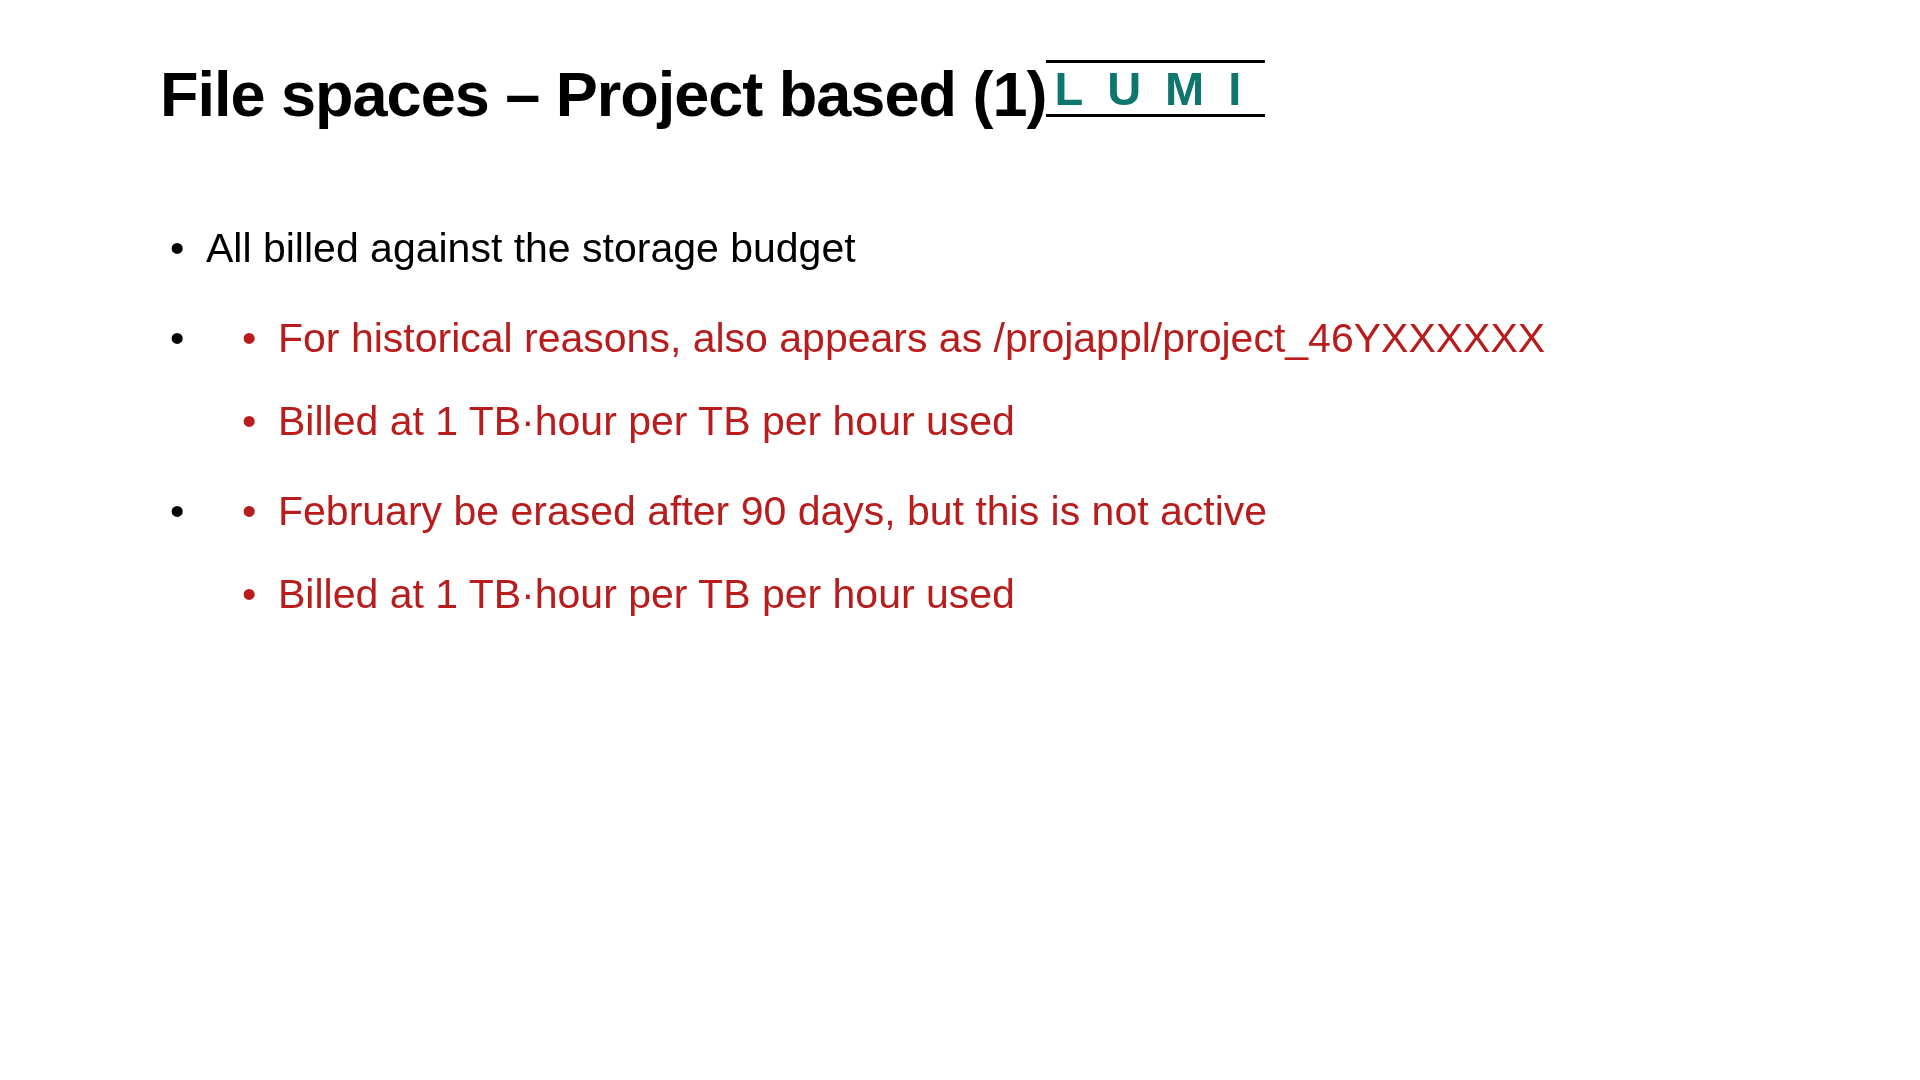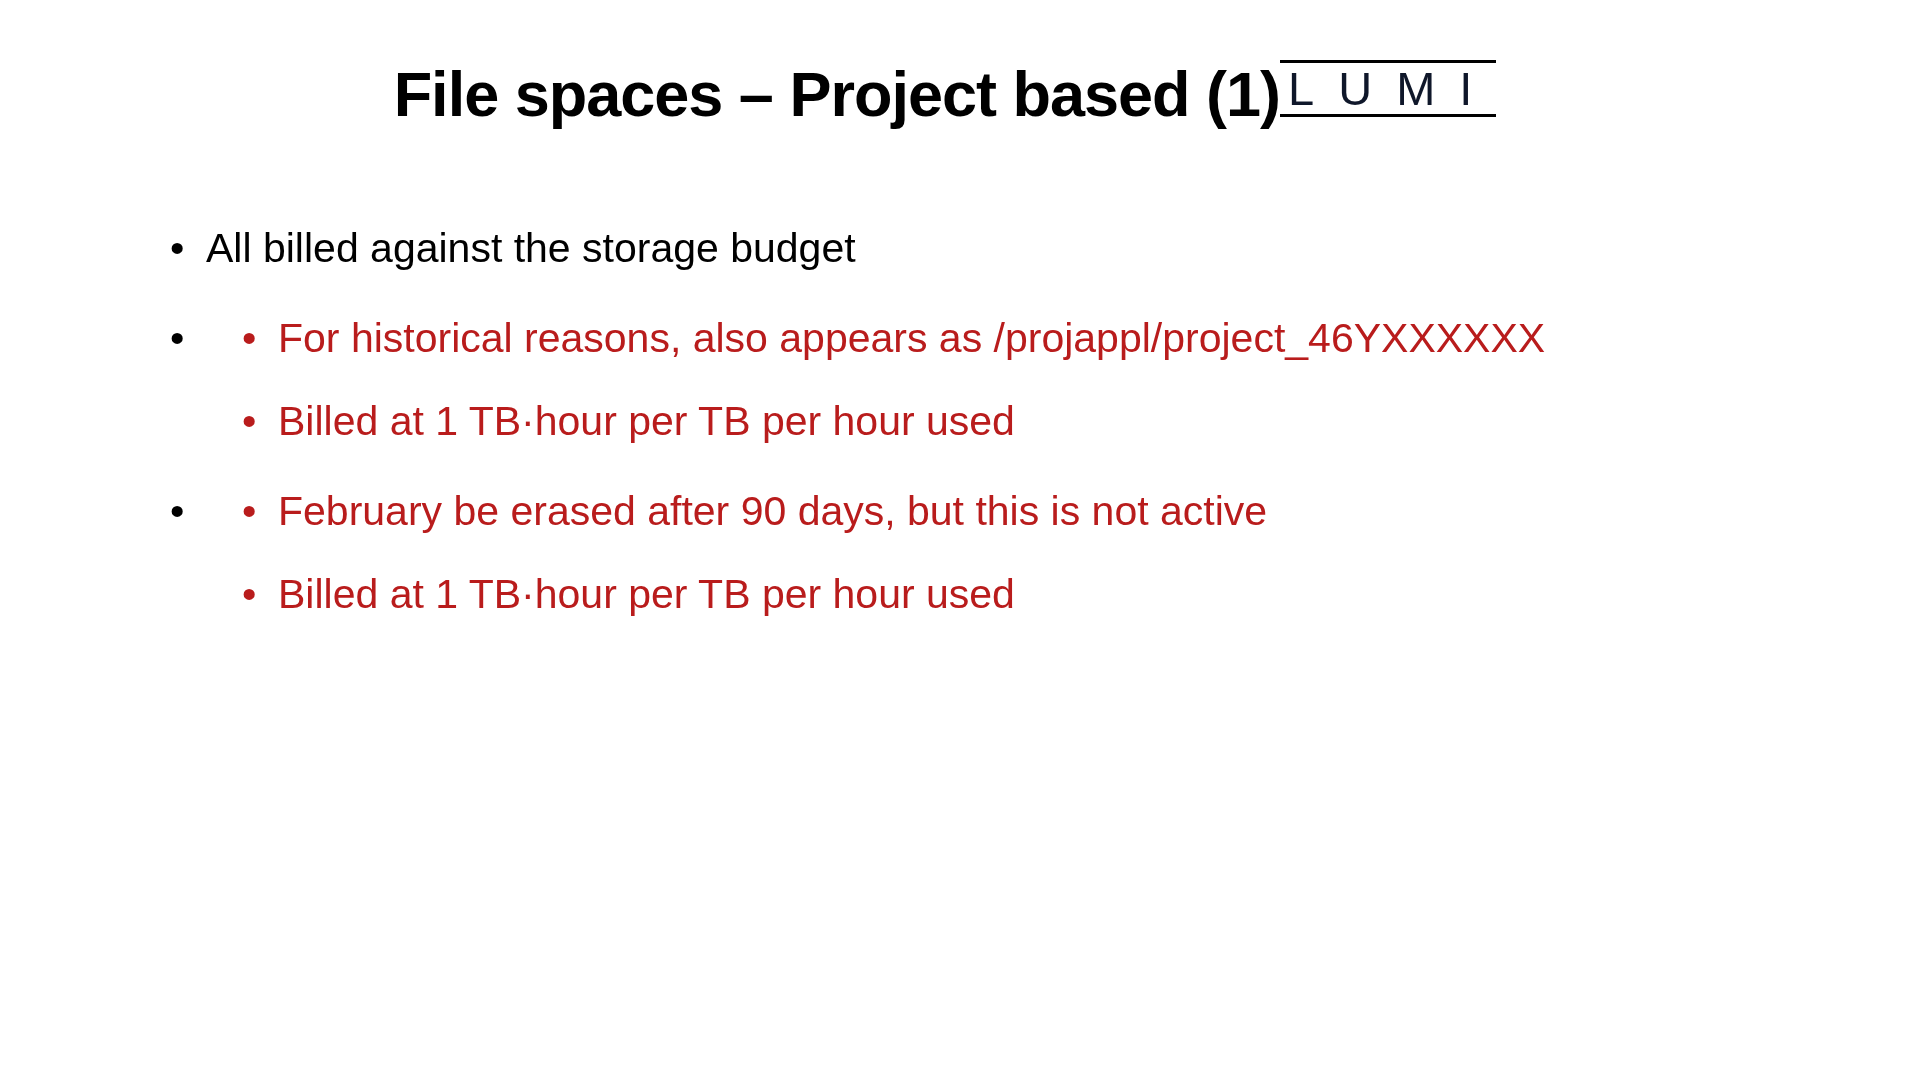--- a/index.html
+++ b/index.html
@@ -16,40 +16,40 @@
       overflow: hidden;
     }
     .slide {
       width: 100%;
       height: 100%;
       padding: 60px 160px 60px 160px;
       position: relative;
     }
     .header {
       display: flex;
-      justify-content: center;
+      justify-content: flex-start;
       align-items: flex-start;
       margin-bottom: 90px;
     }
     .title {
       font-size: 63px;
       font-weight: 800;
       color: #000000;
       letter-spacing: -1px;
       line-height: 1.1;
     }
     .logo {
       margin-top: 0px;
       margin-right: 30px;
     }
     .logo-text {
       font-size: 47px;
-      font-weight: 400;
+      font-weight: 700;
       letter-spacing: 24px;
-      color: #0f172a;
+      color: #0f766e;
       border-top: 3px solid #000000;
       border-bottom: 3px solid #000000;
       padding: 2px 0 2px 8px;
       display: inline-block;
       line-height: 1;
     }
     .content {
       padding-left: 10px;
     }
     ul {

